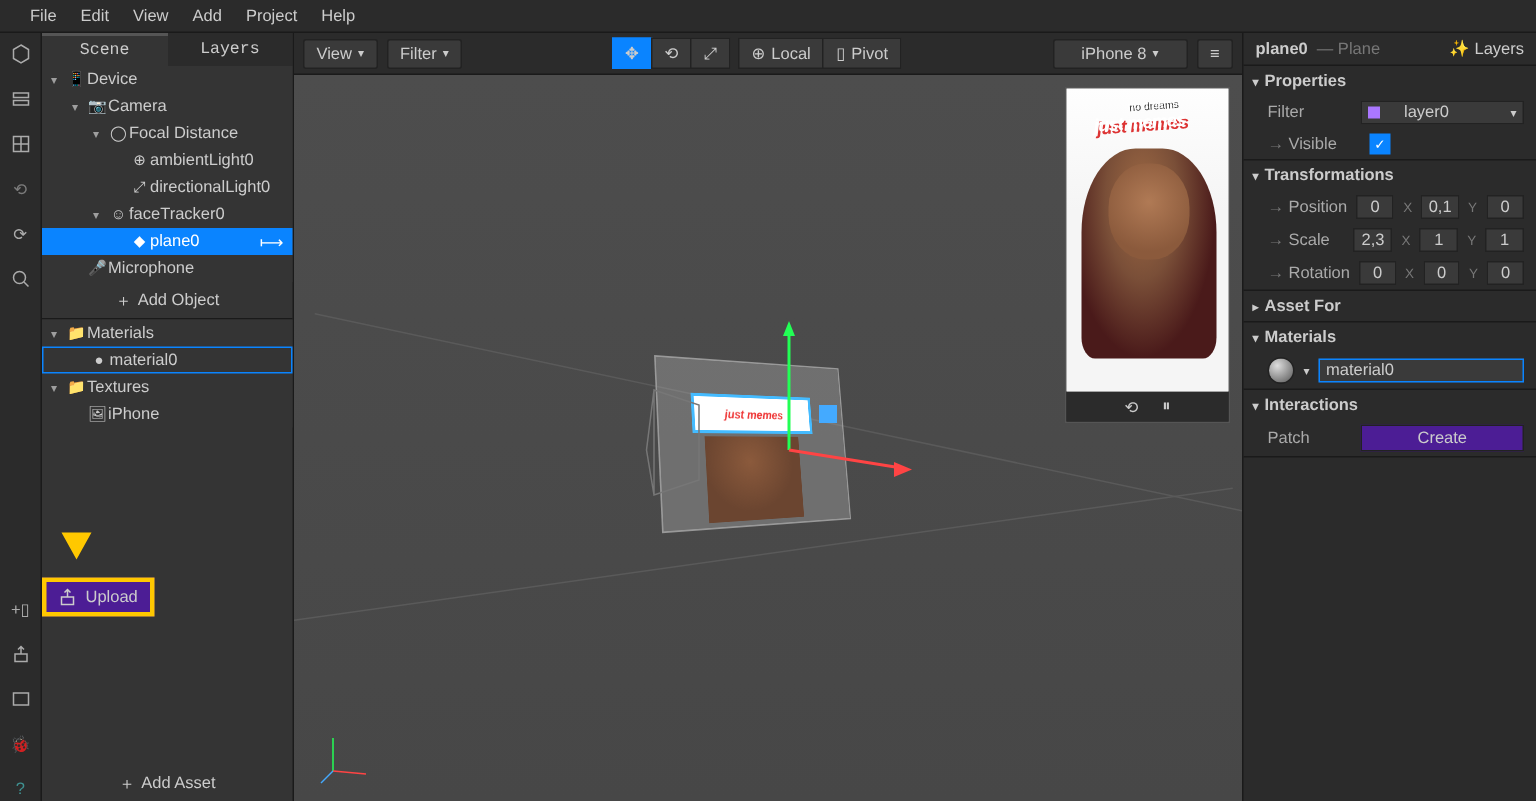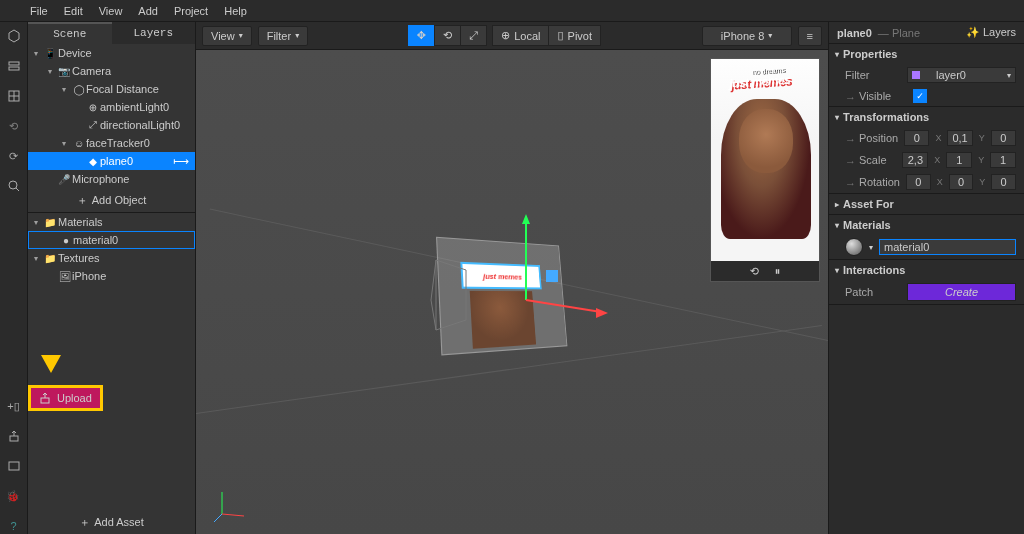--- a/index.html
+++ b/index.html
@@ -1,17 +1,17 @@
 <!DOCTYPE html>
 <html><head>
 <meta charset="utf-8">
 <style>
 * { margin: 0; padding: 0; box-sizing: border-box; font-family: -apple-system, BlinkMacSystemFont, 'Segoe UI', Arial, sans-serif; font-size: 11px; color: #ccc; }
 body { background: #2b2b2b; width: 1024px; height: 534px; overflow: hidden; display: flex; flex-direction: column; }
-.menubar { height: 22px; background: #2b2b2b; display: flex; align-items: center; padding: 0 22px; border-bottom: 1px solid #1a1a1a; }
+.menubar { height: 22px; background: #2b2b2b; display: flex; align-items: center; padding: 0 12px; border-bottom: 1px solid #1a1a1a; }
 .menubar span { padding: 0 8px; cursor: pointer; }
 .main { flex: 1; display: flex; }
 .rail { width: 28px; background: #2b2b2b; display: flex; flex-direction: column; align-items: center; padding-top: 6px; gap: 14px; border-right: 1px solid #1a1a1a; }
 .rail .ic { width: 16px; height: 16px; opacity: 0.8; cursor: pointer; display: flex; align-items: center; justify-content: center; }
 .rail .spacer { flex: 1; }
 .sidebar { width: 168px; background: #343434; display: flex; flex-direction: column; border-right: 1px solid #1a1a1a; }
 .tabs { display: flex; height: 22px; }
 .tab { flex: 1; display: flex; align-items: center; justify-content: center; background: #2b2b2b; cursor: pointer; font-family: Liberation Mono, monospace; }
 .tab.active { background: #343434; border-top: 2px solid #555; }
 .panel-head { background: #343434; padding: 4px 6px; font-weight: bold; border-top: 1px solid #1a1a1a; }
@@ -37,22 +37,22 @@
 .inspector { width: 196px; background: #2b2b2b; display: flex; flex-direction: column; border-left: 1px solid #1a1a1a; }
 .insp-head { height: 22px; display: flex; align-items: center; padding: 0 8px; gap: 6px; border-bottom: 1px solid #1a1a1a; }
 .insp-section { border-bottom: 1px solid #1a1a1a; }
 .insp-title { display: flex; align-items: center; padding: 4px 6px; font-weight: bold; gap: 4px; }
 .insp-row { display: flex; align-items: center; padding: 3px 8px 3px 16px; gap: 6px; }
 .insp-label { width: 56px; color: #aaa; }
 .num-input { background: #3a3a3a; border: 1px solid #222; width: 30px; height: 16px; display: flex; align-items: center; justify-content: center; color: #ccc; }
 .axis { color: #777; font-size: 9px; }
 .dropdown { background: #3a3a3a; border: 1px solid #222; flex: 1; height: 16px; display: flex; align-items: center; padding: 0 4px; gap: 16px; }
 .checkbox { width: 14px; height: 14px; background: #0a84ff; display: flex; align-items: center; justify-content: center; font-size: 9px; color: #fff; }
-.create-btn { background: #6d28d9; border: 1px solid #222; flex: 1; height: 18px; display: flex; align-items: center; justify-content: center; cursor: pointer; font-style: italic; }
-.highlight-box { position: absolute; border: 3px solid #ffc800; padding: 4px 8px; background: #be185d; display: flex; align-items: center; gap: 6px; }
+.create-btn { background: #4c1d95; border: 1px solid #222; flex: 1; height: 18px; display: flex; align-items: center; justify-content: center; cursor: pointer; }
+.highlight-box { position: absolute; border: 3px solid #ffc800; padding: 4px 8px; background: #4c1d95; display: flex; align-items: center; gap: 6px; }
 .floor-line { position: absolute; background: #5a5a5a; height: 1px; }
 svg { display: block; }
 .gizmo { position: absolute; }
 </style>
 </head>
 <body>
 
 <div class="menubar">
   <span>File</span>
   <span>Edit</span>

